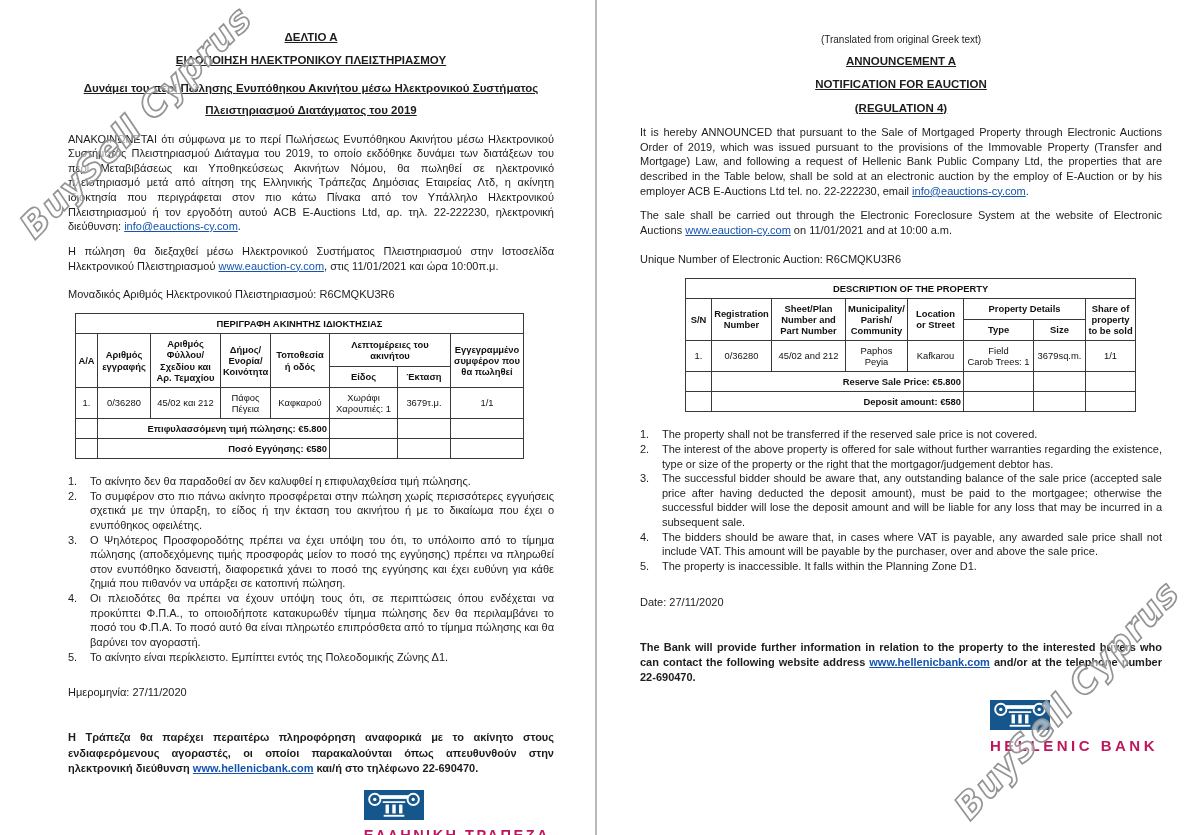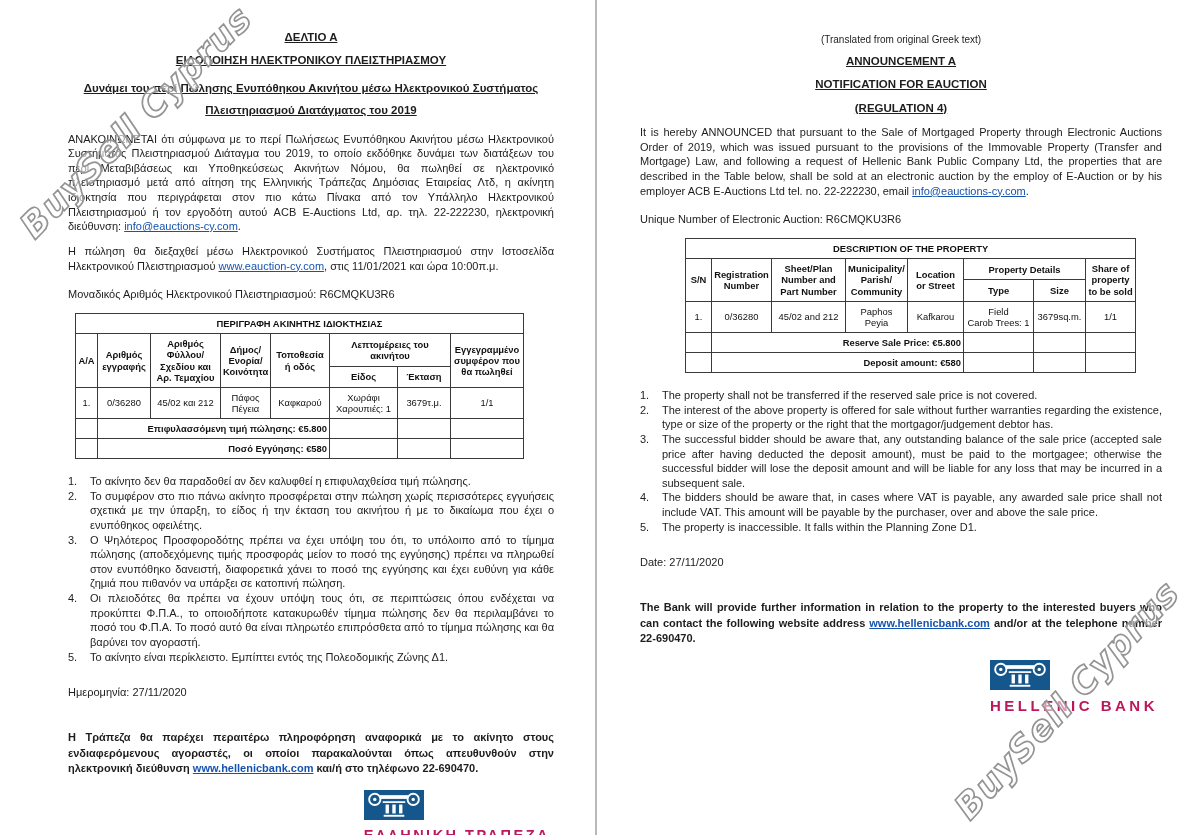--- a/index.html
+++ b/index.html
@@ -176,20 +176,21 @@
   </div>
 
   <div class="page page-right">
     <div class="note">(Translated from original Greek text)</div>
     <div class="heading">ANNOUNCEMENT A</div>
     <div class="heading">NOTIFICATION FOR EAUCTION</div>
     <div class="heading">(REGULATION 4)</div>
 
     <p class="para"><span>It is hereby ANNOUNCED that pursuant to the Sale of Mortgaged Property through Electronic Auctions Order of 2019, which was issued pursuant to the provisions of the Immovable Property (Transfer and Mortgage) Law, and following a request of Hellenic Bank Public Company Ltd, the properties that are described in the Table below, shall be sold at an electronic auction by the employ of E-Auction or by his employer ACB E-Auctions Ltd tel. no. 22-222230, email </span><a class="link">info@eauctions-cy.com</a><span>.</span></p>
 
+    <p class="para"><span>The sale shall be carried out through the Electronic Foreclosure System at the website of Electronic Auctions </span><a class="link">www.eauction-cy.com</a><span> on 11/01/2021 and at 10:00 a.m.</span></p>
 
     <div class="plain">Unique Number of Electronic Auction: R6CMQKU3R6</div>
 
     <table class="tbl tbl-en">
       <colgroup>
         <col style="width:26px">
           <col style="width:60px">
           <col style="width:74px">
           <col style="width:62px">
         <col style="width:56px">

